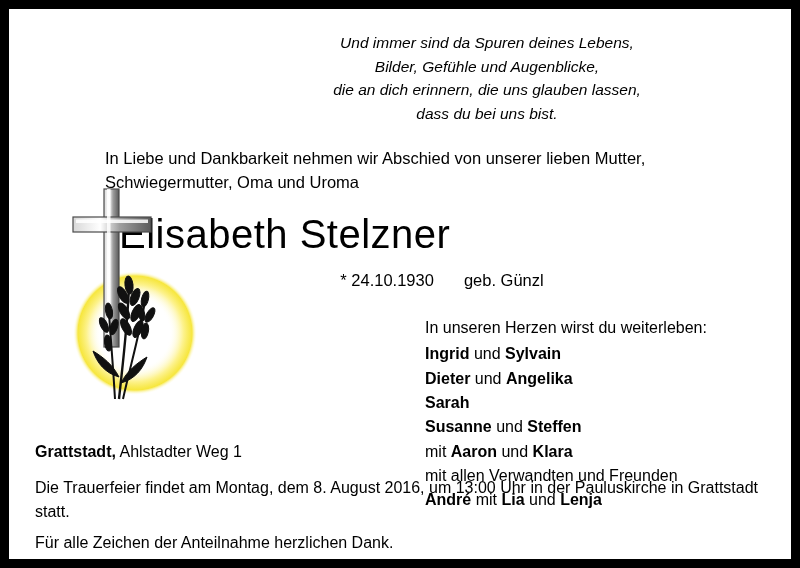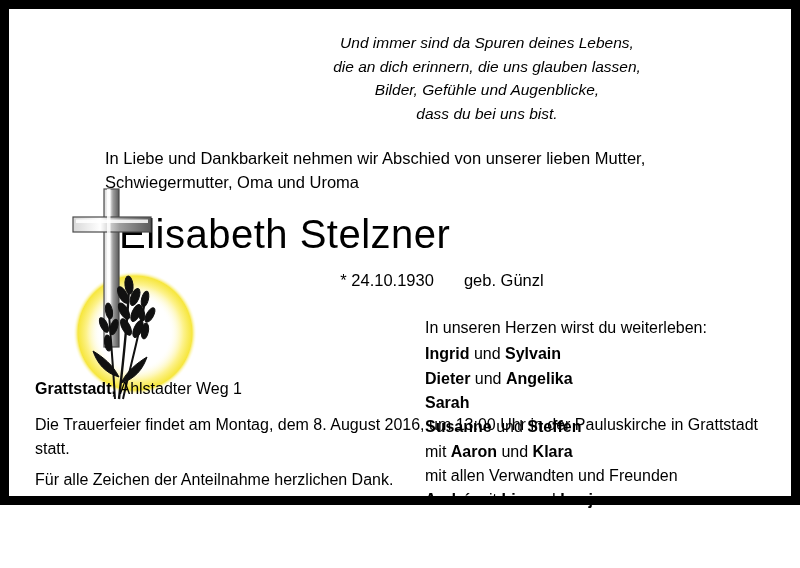--- a/index.html
+++ b/index.html
@@ -11,21 +11,21 @@
     width: 800px;
     height: 568px;
     font-family: "Liberation Sans", sans-serif;
     color: #000000;
     overflow: hidden;
   }
   .obituary {
     position: relative;
     box-sizing: border-box;
     width: 800px;
-    height: 505px;
+    height: 568px;
     border: 9px solid #000000;
     background: #ffffff;
     padding: 10px 26px 10px 26px;
   }
   
   .poem {
     margin-top: 12px;
     text-align: center;
     font-style: italic;
     font-size: 15.5px;
@@ -152,22 +152,22 @@
         </g>
 
         <path d="M62 226 C 48 222, 40 212, 36 200 C 46 206, 56 214, 62 226 Z"></path>
         <path d="M64 232 C 78 228, 86 218, 90 206 C 80 212, 70 220, 64 232 Z"></path>
       </g>
     </svg>
   </div>
 
   <div class="poem">
     <div>Und immer sind da Spuren deines Lebens,</div>
+    <div>Bilder, Gefühle und Augenblicke,</div>
     <div>die an dich erinnern, die uns glauben lassen,</div>
-    <div>Bilder, Gefühle und Augenblicke,</div>
     <div>dass du bei uns bist.</div>
   </div>
 
   <div class="intro">
     <div>In Liebe und Dankbarkeit nehmen wir Abschied von unserer lieben Mutter,</div>
     <div>Schwiegermutter, Oma und Uroma</div>
   </div>
 
   <div class="name">Elisabeth Stelzner</div>
 

